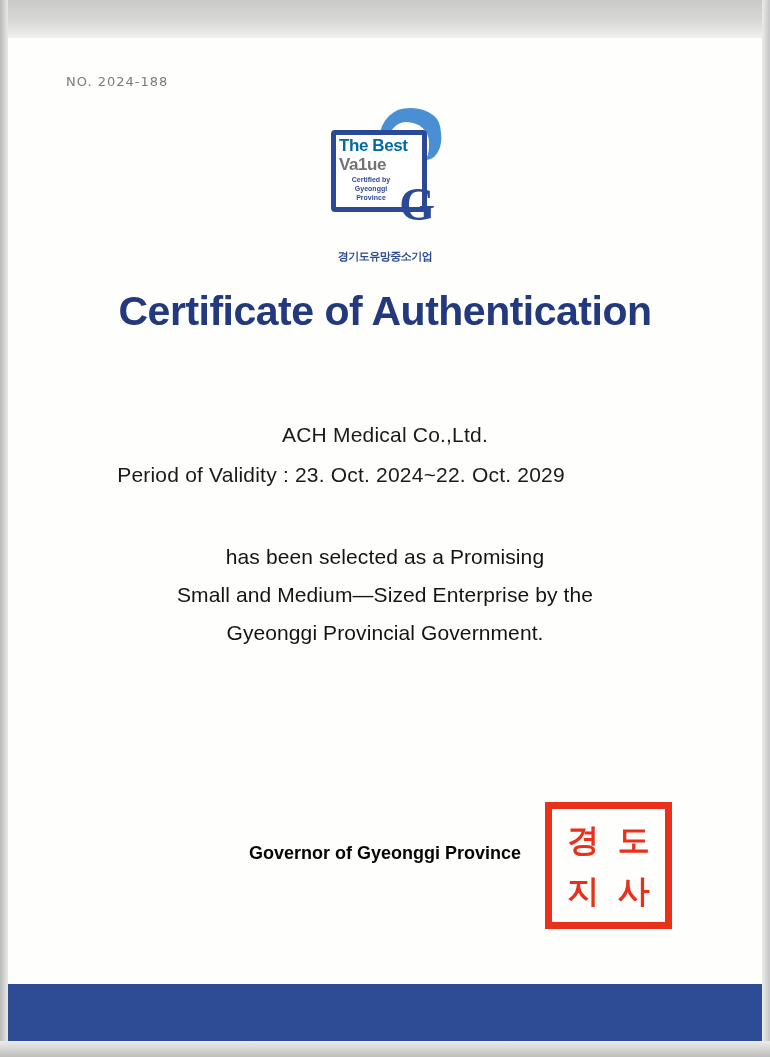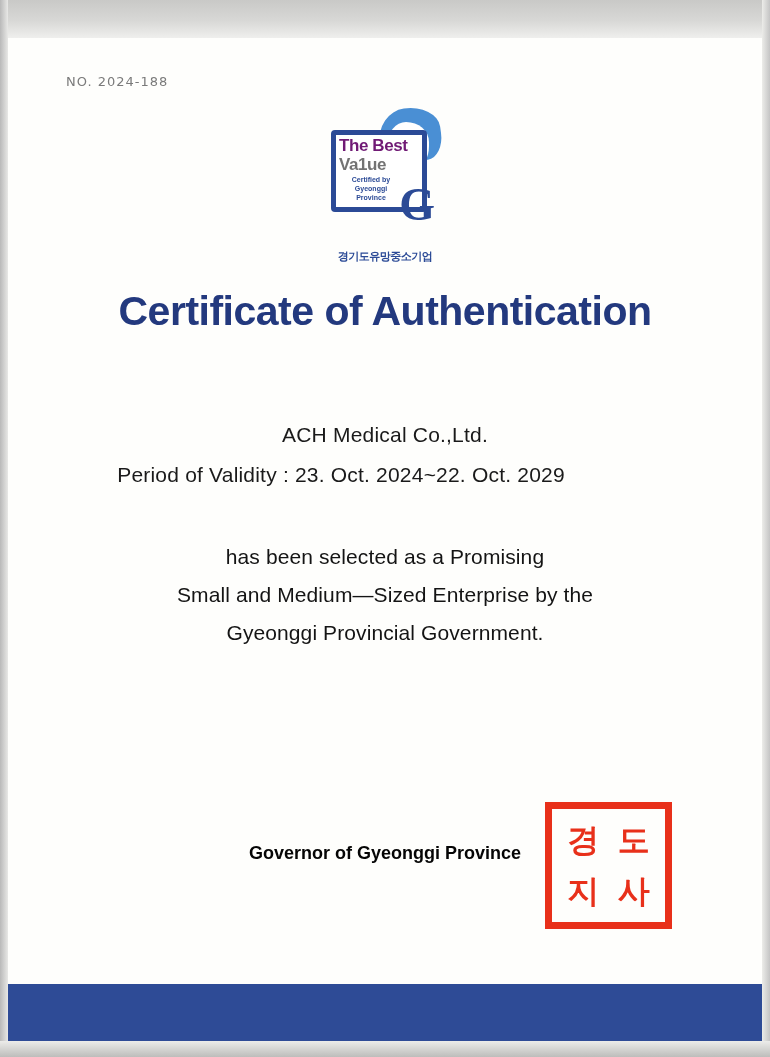--- a/index.html
+++ b/index.html
@@ -136,21 +136,21 @@
     color: #2b4a96;
     font-family: "Liberation Serif", serif;
     line-height: 1;
   }
   .logo-text-1 {
     position: absolute;
     left: 16px;
     top: 32px;
     font-size: 17px;
     font-weight: bold;
-    color: #701a75;
+    color: #0369a1;
     font-family: "Liberation Sans", sans-serif;
     letter-spacing: -0.4px;
   }
   .logo-text-2 {
     position: absolute;
     left: 16px;
     top: 51px;
     font-size: 17px;
     font-weight: bold;
     color: #737373;

